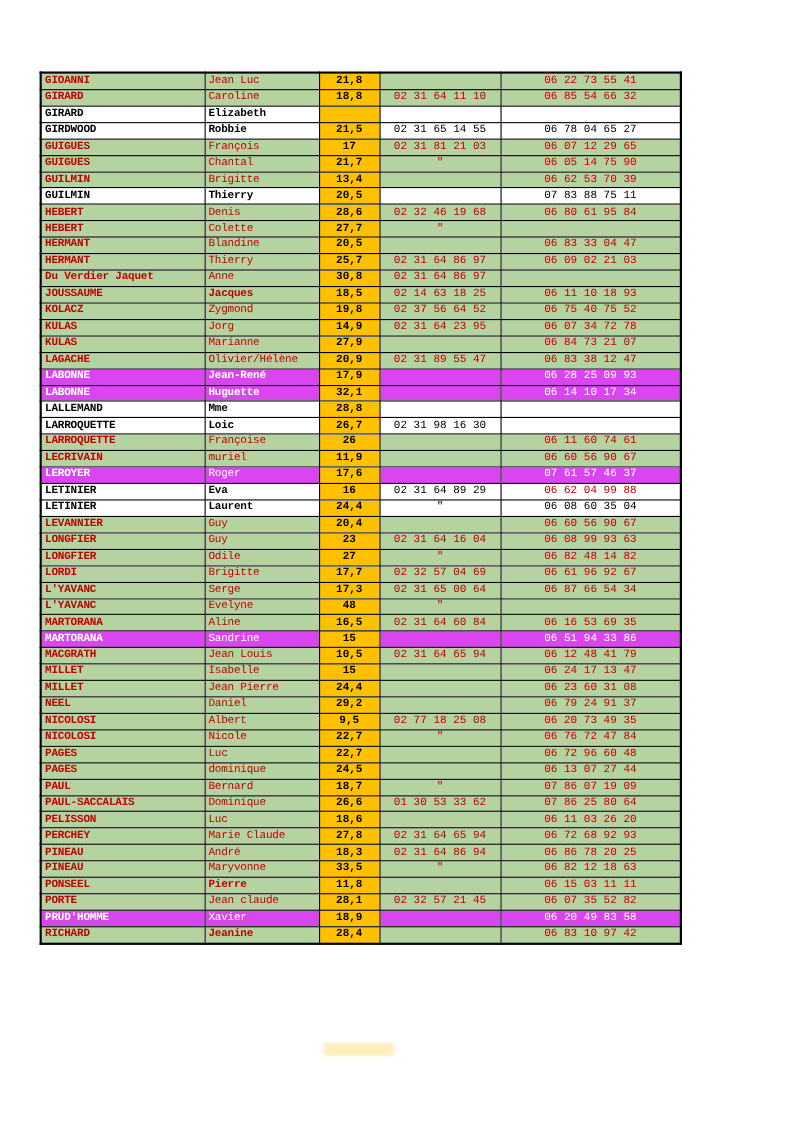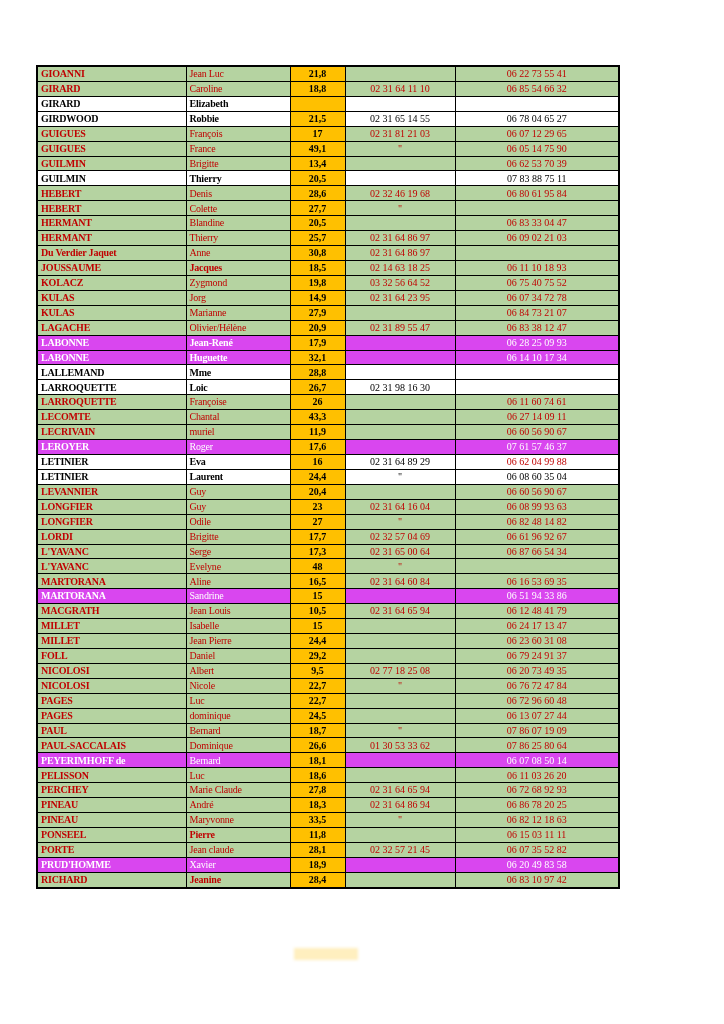--- a/index.html
+++ b/index.html
@@ -1,20 +1,20 @@
 <!DOCTYPE html>
 <html><head>
 <meta charset="utf-8">
 <style>
   html,body{margin:0;padding:0;background:#fff;}
   .page{
     position:relative;
     width:698px;height:1024px;
     background:#fff;
-    font-family:Liberation Serif, serif;
+    font-family:Liberation Mono, monospace;
     overflow:hidden;
   }
   table.sheet{
     position:absolute;
     left:36px;top:65px;
     border-collapse:collapse;
     table-layout:fixed;
     border:2px solid #000;
   }
   table.sheet td{
@@ -99,22 +99,22 @@
         </tr>
         <tr class="g">
           <td class="c-last">GUIGUES</td>
           <td class="c-first">François</td>
           <td class="c-num">17</td>
           <td class="c-t1">02 31 81 21 03</td>
           <td class="c-t2">06 07 12 29 65</td>
         </tr>
         <tr class="g">
           <td class="c-last">GUIGUES</td>
-          <td class="c-first">France</td>
-          <td class="c-num">49,1</td>
+          <td class="c-first">Chantal</td>
+          <td class="c-num">21,7</td>
           <td class="c-t1">"</td>
           <td class="c-t2">06 05 14 75 90</td>
         </tr>
         <tr class="g">
           <td class="c-last">GUILMIN</td>
           <td class="c-first">Brigitte</td>
           <td class="c-num">13,4</td>
           <td class="c-t1"></td>
           <td class="c-t2">06 62 53 70 39</td>
         </tr>
@@ -164,21 +164,21 @@
           <td class="c-last">JOUSSAUME</td>
           <td class="c-first fb">Jacques</td>
           <td class="c-num">18,5</td>
           <td class="c-t1">02 14 63 18 25</td>
           <td class="c-t2">06 11 10 18 93</td>
         </tr>
         <tr class="g">
           <td class="c-last">KOLACZ</td>
           <td class="c-first">Zygmond</td>
           <td class="c-num">19,8</td>
-          <td class="c-t1">03 32 56 64 52</td>
+          <td class="c-t1">02 37 56 64 52</td>
           <td class="c-t2">06 75 40 75 52</td>
         </tr>
         <tr class="g">
           <td class="c-last">KULAS</td>
           <td class="c-first">Jorg</td>
           <td class="c-num">14,9</td>
           <td class="c-t1">02 31 64 23 95</td>
           <td class="c-t2">06 07 34 72 78</td>
         </tr>
         <tr class="g">
@@ -224,27 +224,20 @@
           <td class="c-t2"></td>
         </tr>
         <tr class="g">
           <td class="c-last">LARROQUETTE</td>
           <td class="c-first">Françoise</td>
           <td class="c-num">26</td>
           <td class="c-t1"></td>
           <td class="c-t2">06 11 60 74 61</td>
         </tr>
         <tr class="g">
-          <td class="c-last">LECOMTE</td>
-          <td class="c-first">Chantal</td>
-          <td class="c-num">43,3</td>
-          <td class="c-t1"></td>
-          <td class="c-t2">06 27 14 09 11</td>
-        </tr>
-        <tr class="g">
           <td class="c-last">LECRIVAIN</td>
           <td class="c-first">muriel</td>
           <td class="c-num">11,9</td>
           <td class="c-t1"></td>
           <td class="c-t2">06 60 56 90 67</td>
         </tr>
         <tr class="b">
           <td class="c-last">LEROYER</td>
           <td class="c-first">Roger</td>
           <td class="c-num">17,6</td>
@@ -336,21 +329,21 @@
           <td class="c-t2">06 24 17 13 47</td>
         </tr>
         <tr class="g">
           <td class="c-last">MILLET</td>
           <td class="c-first">Jean Pierre</td>
           <td class="c-num">24,4</td>
           <td class="c-t1"></td>
           <td class="c-t2">06 23 60 31 08</td>
         </tr>
         <tr class="g">
-          <td class="c-last">FOLL</td>
+          <td class="c-last">NEEL</td>
           <td class="c-first">Daniel</td>
           <td class="c-num">29,2</td>
           <td class="c-t1"></td>
           <td class="c-t2">06 79 24 91 37</td>
         </tr>
         <tr class="g">
           <td class="c-last">NICOLOSI</td>
           <td class="c-first">Albert</td>
           <td class="c-num">9,5</td>
           <td class="c-t1">02 77 18 25 08</td>
@@ -383,27 +376,20 @@
           <td class="c-num">18,7</td>
           <td class="c-t1">"</td>
           <td class="c-t2">07 86 07 19 09</td>
         </tr>
         <tr class="g">
           <td class="c-last">PAUL-SACCALAIS</td>
           <td class="c-first">Dominique</td>
           <td class="c-num">26,6</td>
           <td class="c-t1">01 30 53 33 62</td>
           <td class="c-t2">07 86 25 80 64</td>
-        </tr>
-        <tr class="b">
-          <td class="c-last">PEYERIMHOFF de</td>
-          <td class="c-first">Bernard</td>
-          <td class="c-num">18,1</td>
-          <td class="c-t1"></td>
-          <td class="c-t2">06 07 08 50 14</td>
         </tr>
         <tr class="g">
           <td class="c-last">PELISSON</td>
           <td class="c-first">Luc</td>
           <td class="c-num">18,6</td>
           <td class="c-t1"></td>
           <td class="c-t2">06 11 03 26 20</td>
         </tr>
         <tr class="g">
           <td class="c-last">PERCHEY</td>

